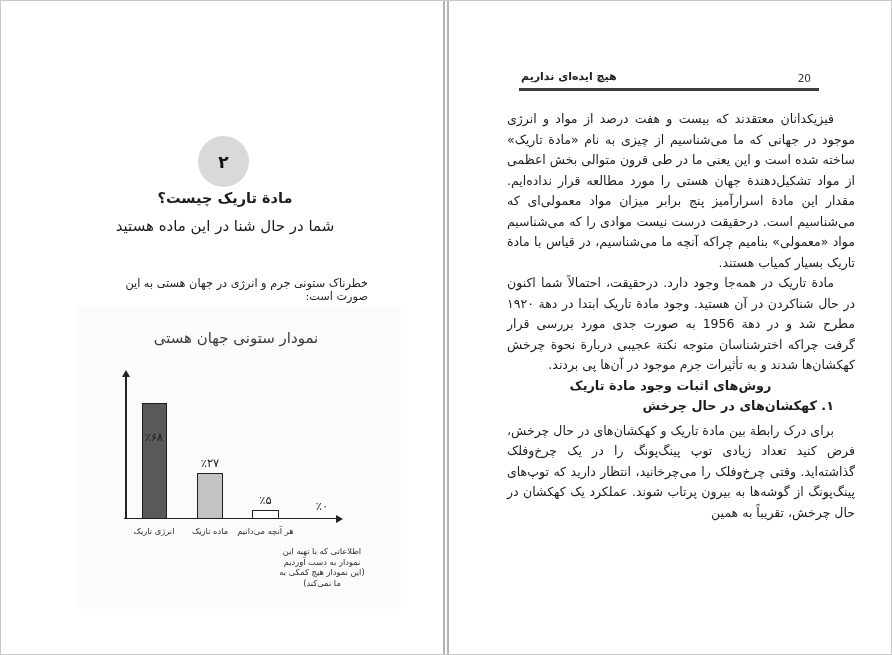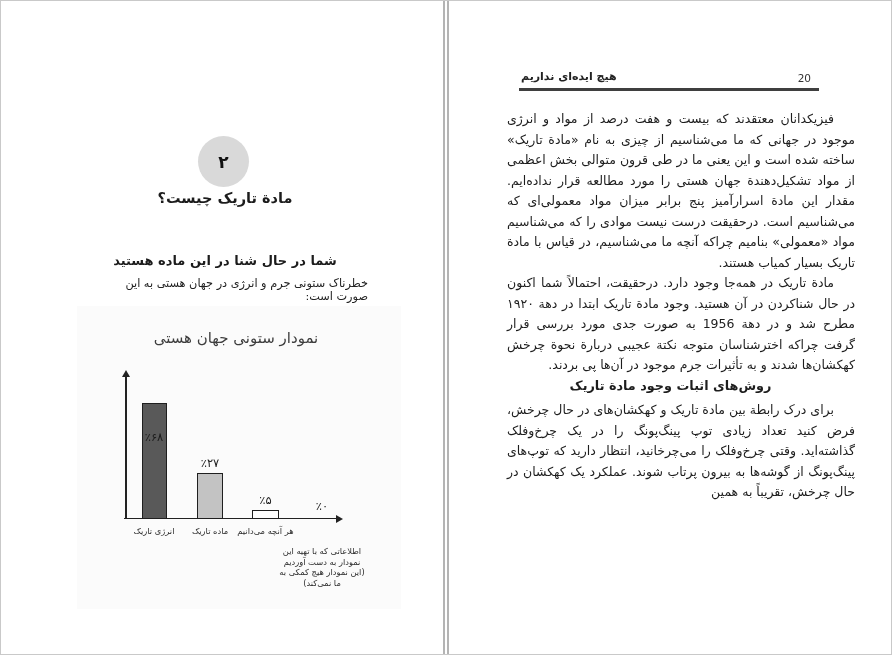--- a/index.html
+++ b/index.html
@@ -17,21 +17,21 @@
   }
   
   .chapter-circle{
     position:absolute;left:197px;top:127px;width:51px;height:51px;border-radius:50%;
     background:#d9d9d9;display:flex;align-items:center;justify-content:center;
     font-size:17px;font-weight:bold;color:#111;
   }
   .chapter-title{position:absolute;left:92px;width:264px;top:181px;text-align:center;
     font-size:14.5px;font-weight:bold;direction:rtl;}
   .chapter-subtitle{position:absolute;left:92px;width:264px;top:208px;text-align:center;
-    font-size:13px;font-weight:bold;direction:rtl;margin-top:36px;}
+    font-size:15px;font-weight:normal;direction:rtl;}
   .figure-caption{position:absolute;left:90px;width:277px;top:268px;text-align:right;
     font-size:11.3px;direction:rtl;color:#222;}
   .chart-bg{position:absolute;left:76px;top:297px;width:324px;height:303px;background:#fbfbfb;}
   .chart-title{position:absolute;left:115px;width:240px;top:320px;text-align:center;
     font-size:15px;color:#3d3d3d;direction:rtl;letter-spacing:0.5px;}
   .axis{position:absolute;background:#222222;}
   .y-axis{left:124.3px;top:368px;width:1.6px;height:142px;}
   .x-axis{left:123px;top:508.6px;width:213px;height:1.6px;}
   .y-arrow{position:absolute;left:120.9px;top:361px;width:0;height:0;
     border-left:4.2px solid transparent;border-right:4.2px solid transparent;
@@ -99,17 +99,18 @@
 
   <div class="page" id="right-page">
     <div class="running-title">هیچ ایده‌ای نداریم</div>
     <div class="page-number">20</div>
     <div class="header-rule"></div>
 
     <div class="body-text">
       <p>فیزیکدانان معتقدند که بیست و هفت درصد از مواد و انرژی موجود در جهانی که ما می‌شناسیم از چیزی به نام «مادة تاریک» ساخته شده است و این یعنی ما در طی قرون متوالی بخش اعظمی از مواد تشکیل‌دهندة جهان هستی را مورد مطالعه قرار نداده‌ایم. مقدار این مادة اسرارآمیز پنج برابر میزان مواد معمولی‌ای که می‌شناسیم است. درحقیقت درست نیست موادی را که می‌شناسیم مواد «معمولی» بنامیم چراکه آنچه ما می‌شناسیم، در قیاس با مادة تاریک بسیار کمیاب هستند.</p>
       <p>مادة تاریک در همه‌جا وجود دارد. درحقیقت، احتمالاً شما اکنون در حال شناکردن در آن هستید. وجود مادة تاریک ابتدا در دهة ۱۹۲۰ مطرح شد و در دهة 1956 به صورت جدی مورد بررسی قرار گرفت چراکه اخترشناسان متوجه نکتة عجیبی دربارة نحوة چرخش کهکشان‌ها شدند و به تأثیرات جرم موجود در آن‌ها پی بردند.</p>
       <p class="section-heading">روش‌های اثبات وجود مادة تاریک</p>
+      <p class="subsection-heading">۱. کهکشان‌های در حال چرخش</p>
       <p class="after-heading">برای درک رابطة بین مادة تاریک و کهکشان‌های در حال چرخش، فرض کنید تعداد زیادی توپ پینگ‌پونگ را در یک چرخ‌وفلک گذاشته‌اید. وقتی چرخ‌وفلک را می‌چرخانید، انتظار دارید که توپ‌های پینگ‌پونگ از گوشه‌ها به بیرون پرتاب شوند. عملکرد یک کهکشان در حال چرخش، تقریباً به همین</p>
     </div>
   </div>
 
 </div>
 
 </body></html>

